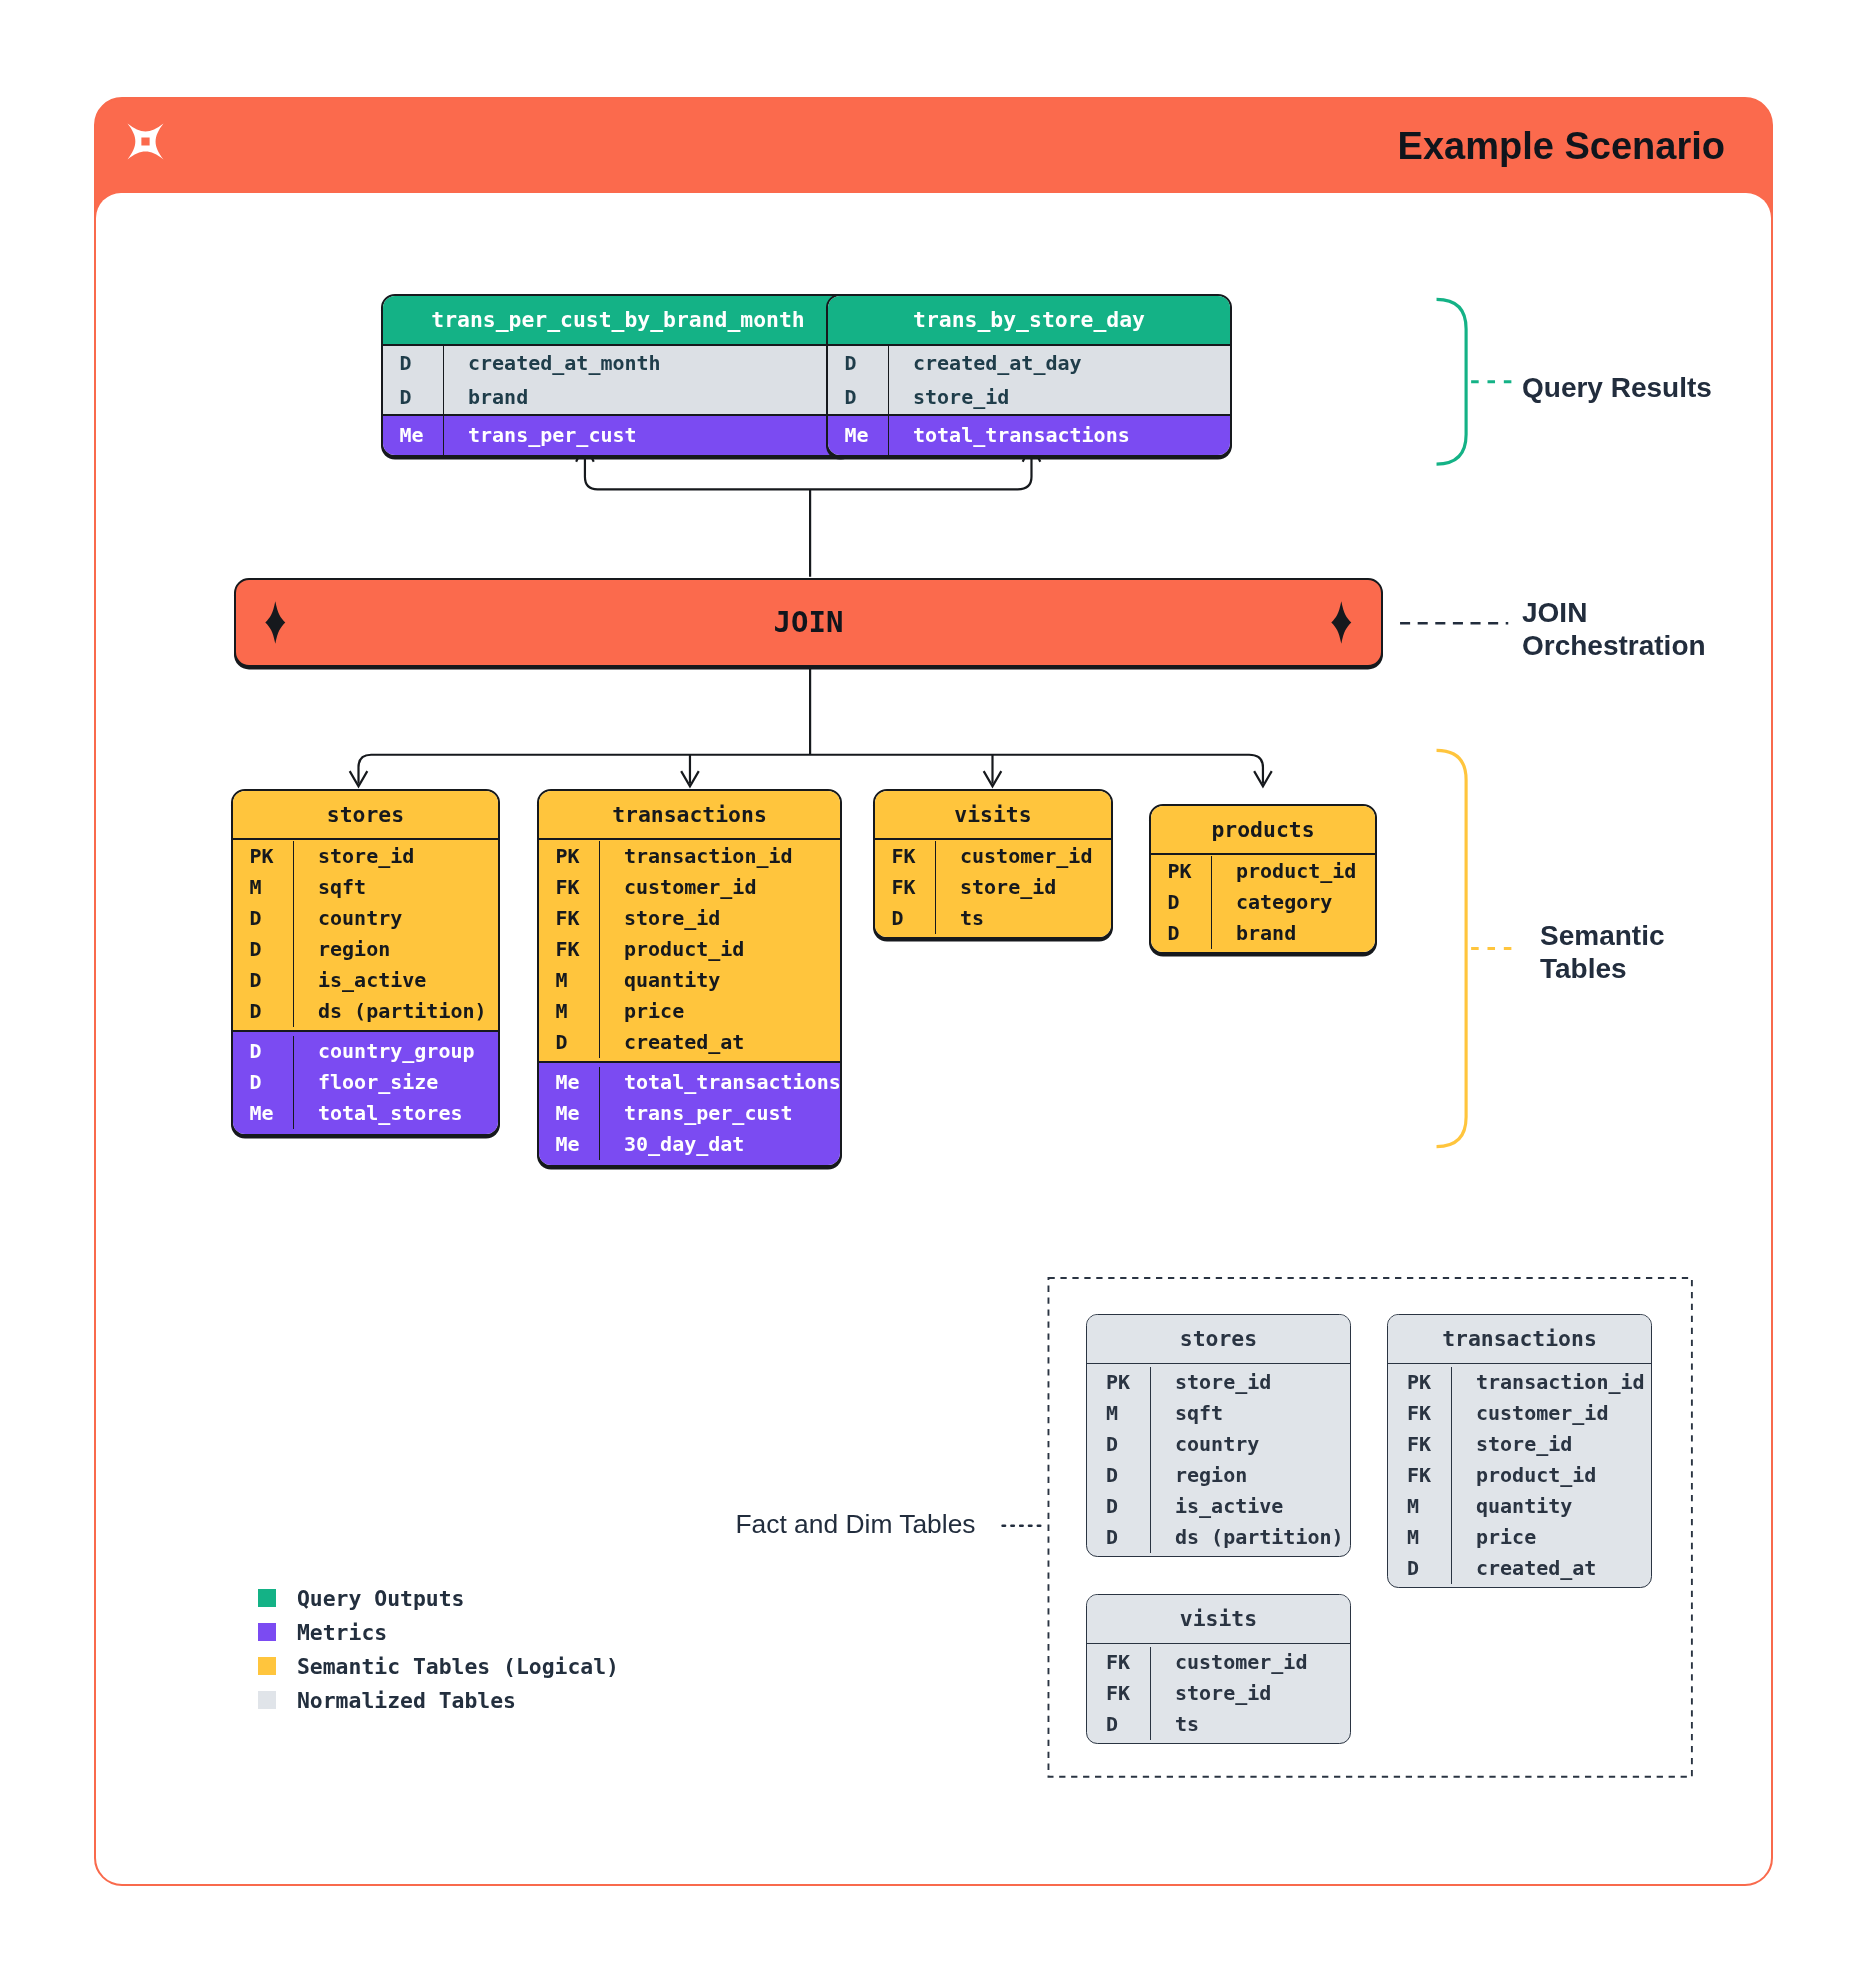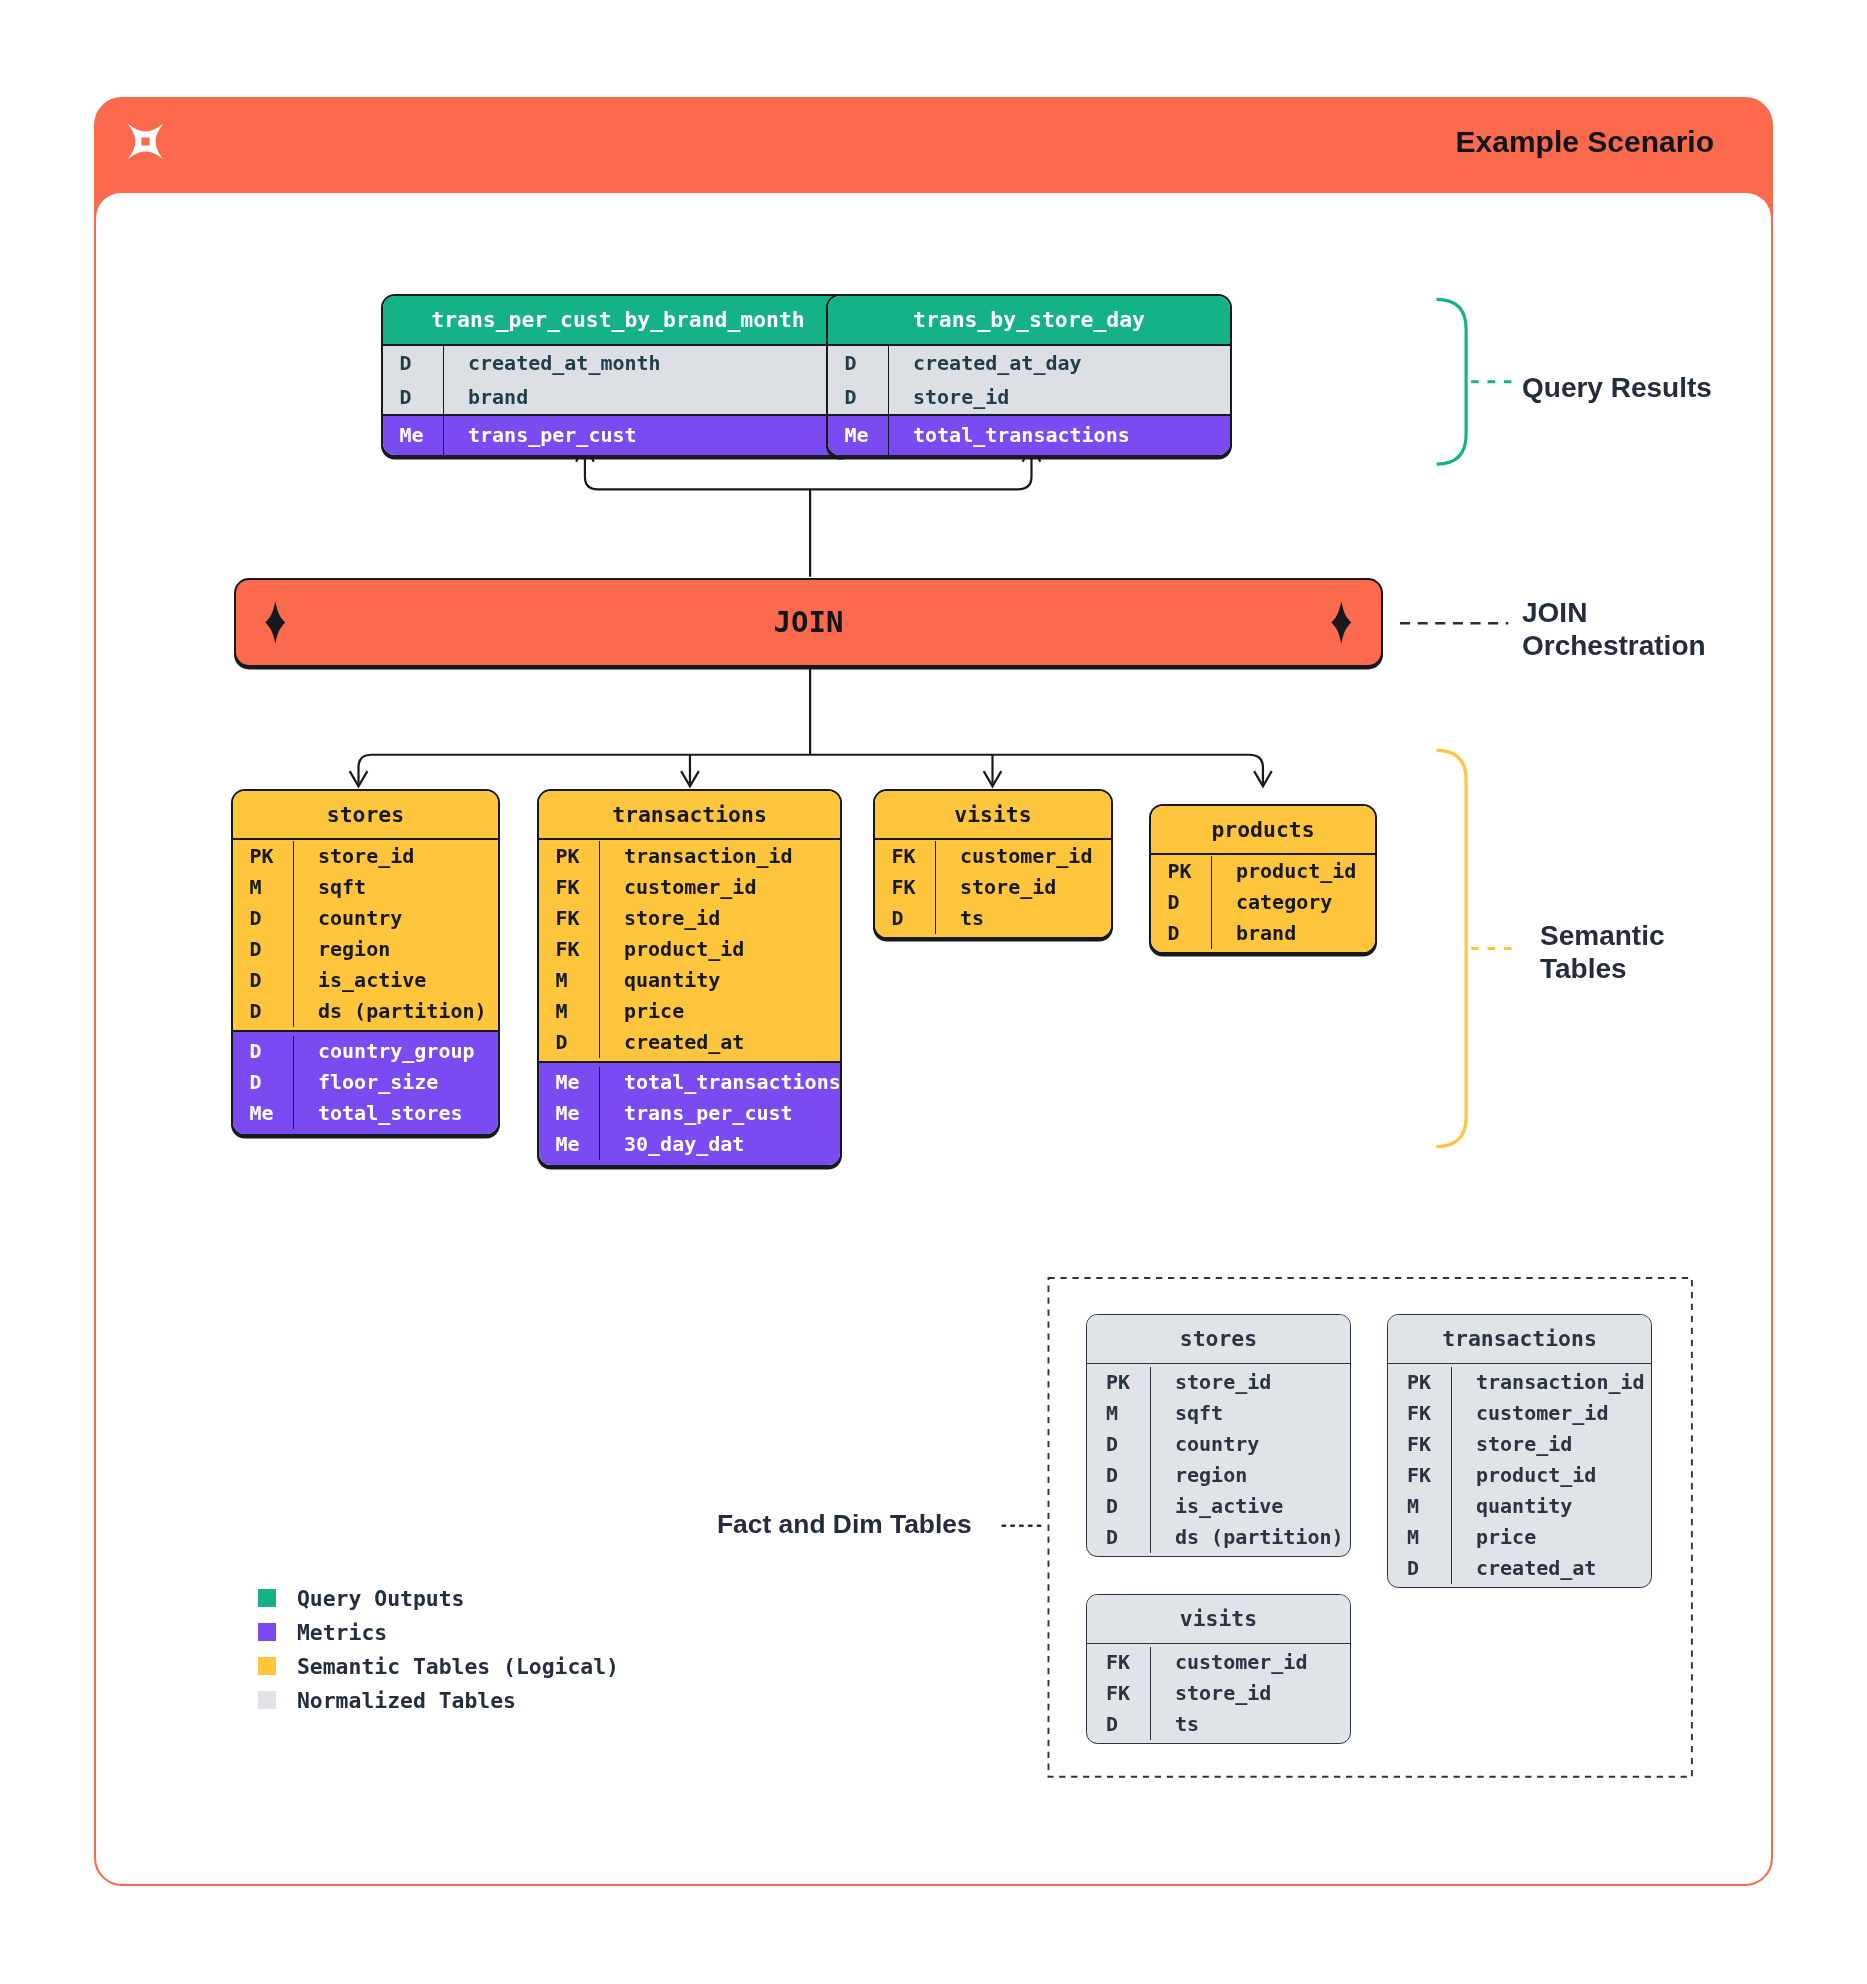--- a/index.html
+++ b/index.html
@@ -7,21 +7,21 @@
 
   
   .card{position:absolute;left:94px;top:97px;width:1679px;height:1789px;
         border:2.5px solid #F96A4C;border-radius:28px;background:#FB6A4D;
         box-sizing:border-box;overflow:hidden;}
   .card-body{position:absolute;left:0;right:0;top:94px;bottom:0;background:#ffffff;
         border-radius:25px 25px 0 0;}
 
   
   .logo{position:absolute;left:119px;top:115px;width:53px;height:53px;}
-  .page-title{position:absolute;right:154px;top:125px;font-size:30px;font-weight:700;color:#10151C;}
+  .page-title{position:absolute;right:143px;top:125px;font-size:38px;font-weight:700;color:#10151C;}
 
   
   .tbl{position:absolute;border:2.5px solid #16191D;border-radius:14px;overflow:hidden;
        font-family:"DejaVu Sans Mono",monospace;font-weight:700;box-sizing:border-box;
        box-shadow:0 2.5px 0 #16191D;background:#fff;}
   .tbl .hd{text-align:center;font-size:21.4px;}
   .trow{display:flex;font-size:20px;}
   .trow .k{width:60px;flex:none;padding-left:16.4px;box-sizing:border-box;}
   .trow .n{flex:1;border-left:1.9px solid #16191D;padding-left:24px;}
 
@@ -46,22 +46,22 @@
 
   
   .join-bar{position:absolute;left:234px;top:578px;width:1149px;height:89px;background:#FB6A4D;
         border:2.5px solid #16191D;border-radius:15px;box-sizing:border-box;box-shadow:0 2.5px 0 #16191D;
         display:flex;align-items:center;justify-content:space-between;padding:0 28px;}
   .join-label{position:absolute;left:0;right:0;text-align:center;top:50%;transform:translateY(-54%);
         font-family:"DejaVu Sans Mono",monospace;font-weight:700;font-size:29px;color:#10151C;}
 
   
   .ann{position:absolute;font-weight:700;font-size:28px;color:#222D3D;line-height:33px;white-space:pre-line;margin-top:6px;}
-  .factdim{position:absolute;left:717px;top:1509px;width:277px;text-align:left;
-        font-weight:700;font-size:26.4px;color:#222D3D;}
+  .factdim{position:absolute;left:717px;top:1509px;width:277px;text-align:center;
+        font-weight:400;font-size:26.4px;color:#222D3D;}
 
   
   .legend{position:absolute;left:230px;top:1581px;}
   .legend-item{display:flex;align-items:center;height:34px;padding-left:28px;}
   .swatch{width:17.6px;height:17.6px;flex:none;margin-right:21.4px;}
   .legend-label{font-family:"DejaVu Sans Mono",monospace;font-weight:700;font-size:21.4px;color:#232F3E;}
 
   .overlay{position:absolute;left:0;top:0;pointer-events:none;}
 </style>
 </head>

